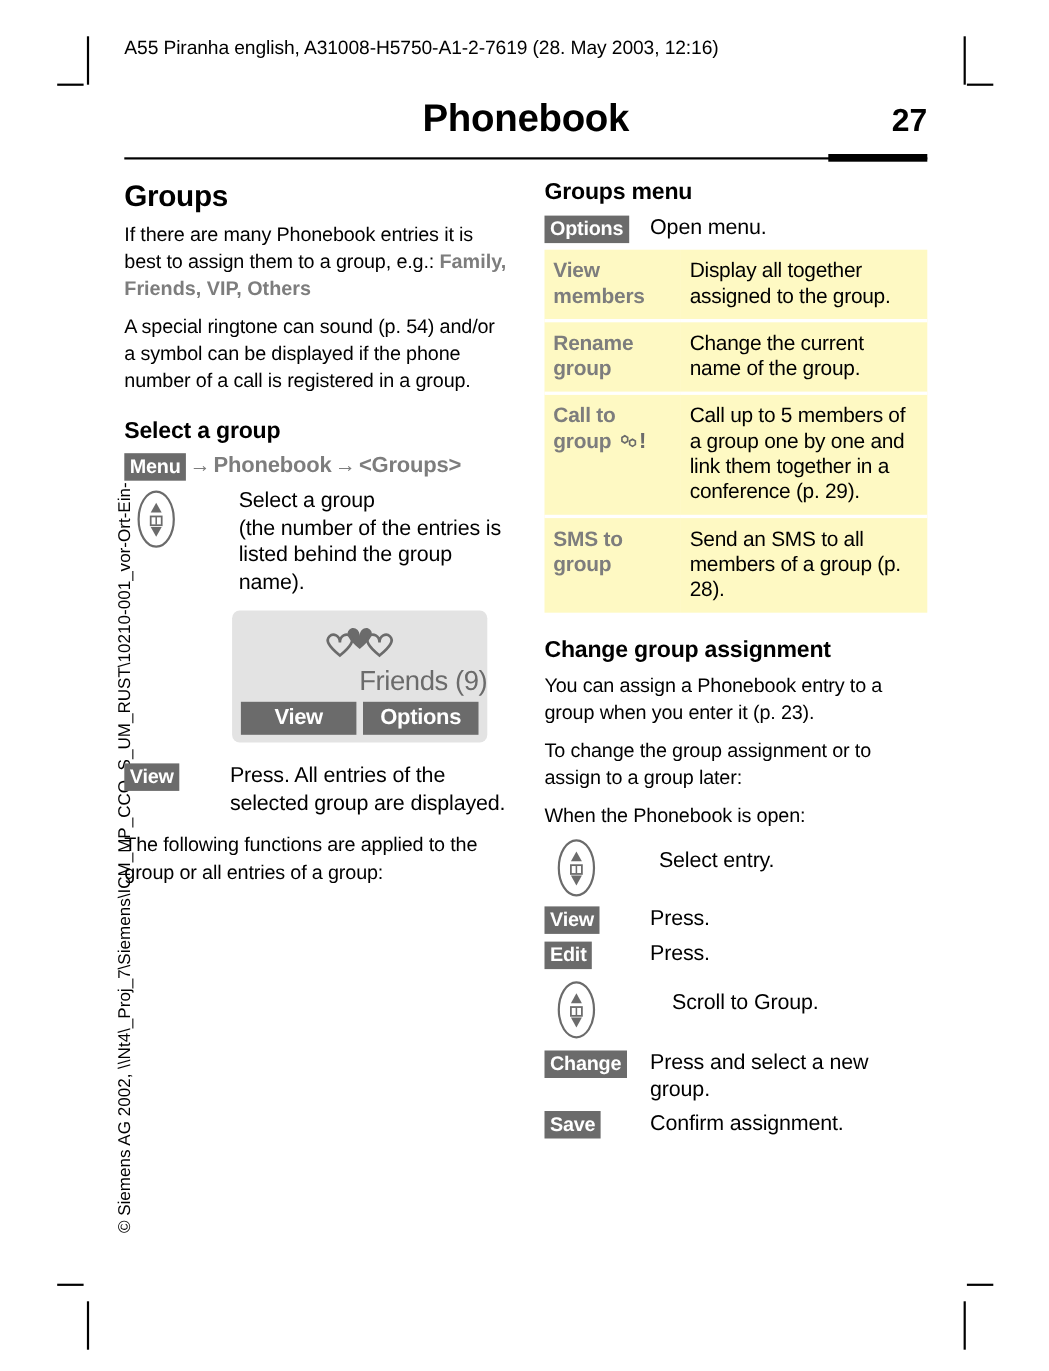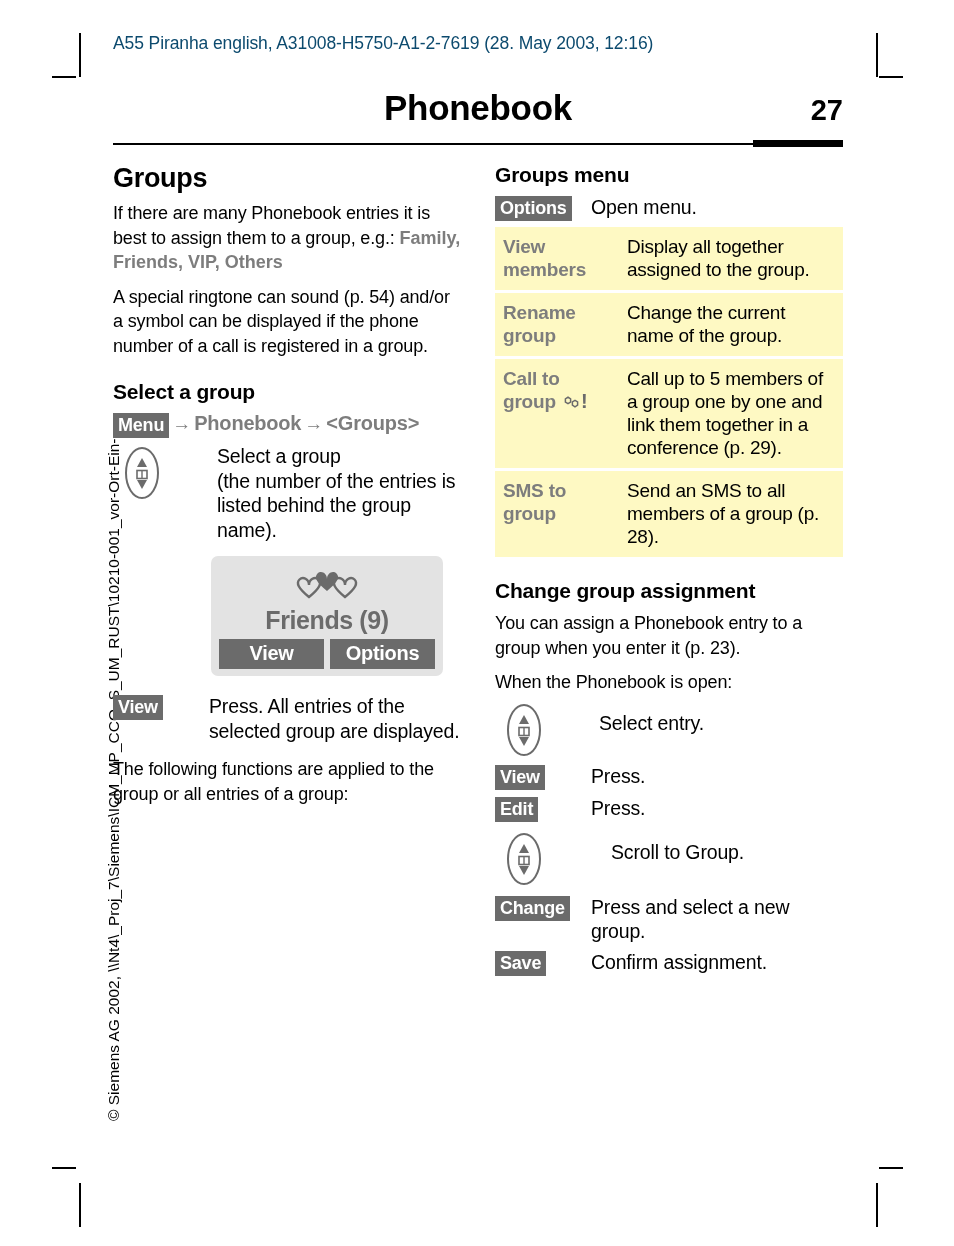--- a/index.html
+++ b/index.html
@@ -25,21 +25,21 @@
   .crop-h { width: 24px; height: 2px; }
 
   
   #running-head {
     position: absolute;
     left: 113px;
     top: 33px;
     font-size: 17.5px;
     letter-spacing: -0.1px;
     white-space: nowrap;
-    color: #0c4a6e;
+    color: #000000;
   }
 
   
   #title-block {
     position: absolute;
     left: 113px;
     top: 88px;
     width: 730px;
     height: 60px;
   }
@@ -189,23 +189,23 @@
   }
   #mock-hearts {
     position: absolute;
     top: 13px; left: 0; right: 0;
     text-align: center;
     height: 34px;
   }
   #mock-label {
     position: absolute;
     top: 50px; left: 0; right: 0;
-    text-align: center;
+    text-align: right;
     font-size: 25px;
-    font-weight: bold;
+    font-weight: normal;
     color: #6b6b6b;
     letter-spacing: -0.4px;
   }
   #mock-softkeys {
     position: absolute;
     left: 8px; right: 8px; bottom: 7px;
     display: flex;
     gap: 6px;
   }
   .mock-sk {
@@ -364,20 +364,21 @@
       <tr>
         <td class="opt-name">SMS to group</td>
         <td class="opt-desc">Send an SMS to all members of a group (p. 28).</td>
       </tr>
     </tbody>
   </table>
 
   <h3 class="sub">Change group assignment</h3>
 
   <p class="body">You can assign a Phonebook entry to a group when you enter it (p. 23).</p>
+  <p class="body">To change the group assignment or to assign to a group later:</p>
   <p class="body" style="margin-bottom:6px;">When the Phonebook is open:</p>
 
   <div class="step list-step">
     <div class="step-key center">
       <svg class="navkey" viewBox="0 0 42 56">
         <ellipse cx="21" cy="28" rx="16" ry="25" fill="none" stroke="#6b6b6b" stroke-width="2"></ellipse>
         <polygon points="21,13 26,22 16,22" fill="#6b6b6b"></polygon>
         <rect x="16" y="25.5" width="10" height="8" fill="none" stroke="#6b6b6b" stroke-width="1.6"></rect>
         <line x1="21" y1="26" x2="21" y2="33" stroke="#6b6b6b" stroke-width="1.4"></line>
         <polygon points="21,44 26,35 16,35" fill="#6b6b6b"></polygon>

